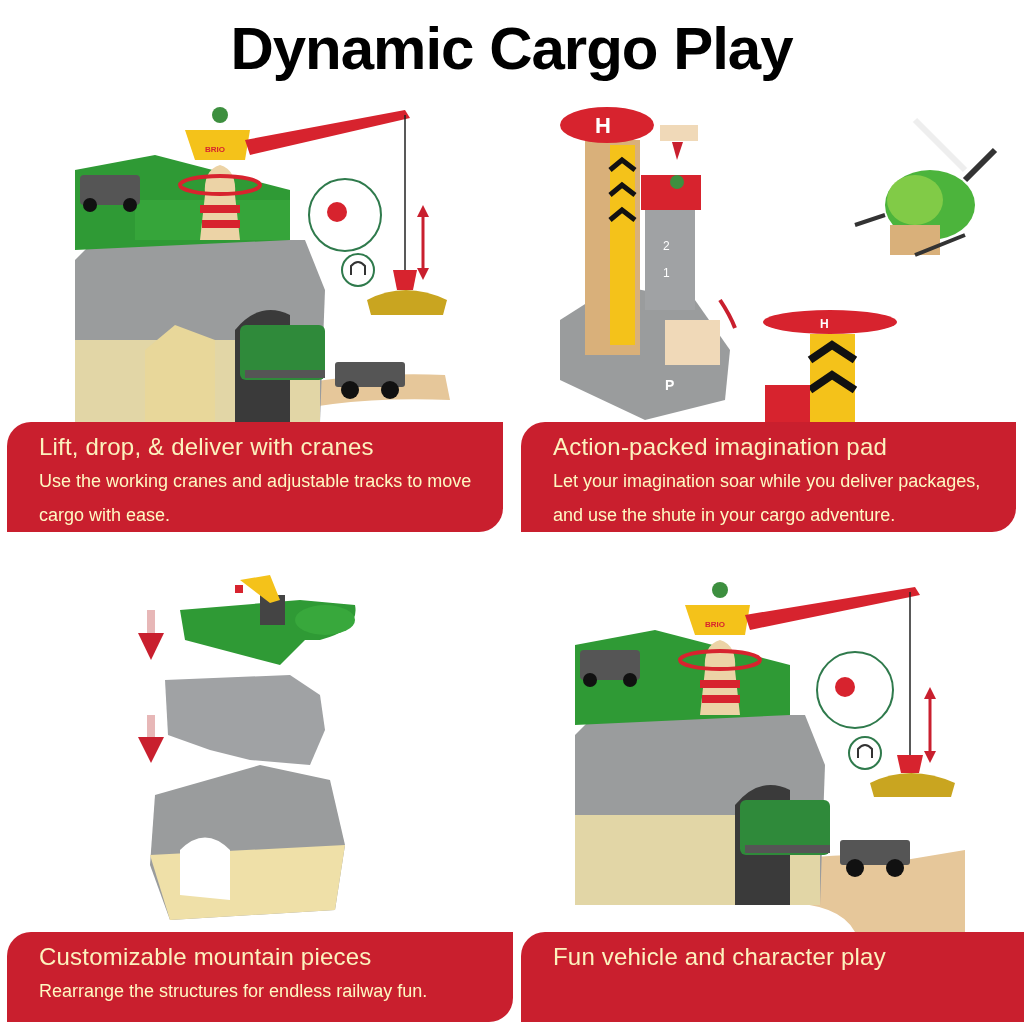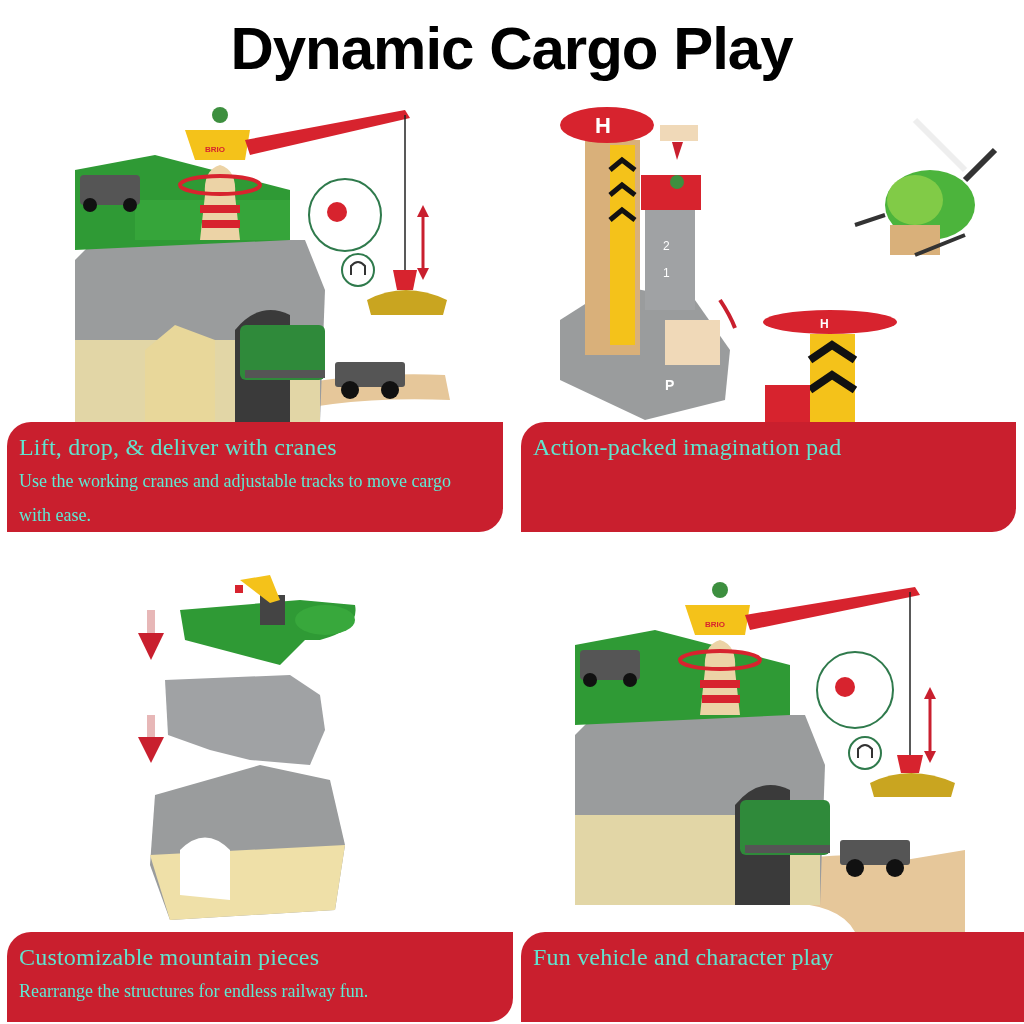--- a/index.html
+++ b/index.html
@@ -6,23 +6,23 @@
     body {
       width: 1024px; height: 1024px; background: #ffffff; position: relative; overflow: hidden;
       font-family: "Liberation Sans", "DejaVu Sans", sans-serif;
     }
     .title {
       position: absolute; left: 0; top: 14px; width: 1023px; text-align: center;
       font-size: 60px; font-weight: bold; color: #000; letter-spacing: -1px;
       font-family: "Liberation Sans", sans-serif;
     }
     .banner {
-      position: absolute; background: #c91f2e; color: #5eead4;
+      position: absolute; background: #c91f2e; color: #fef9c3;
       border-top-left-radius: 24px; border-bottom-right-radius: 24px;
-      box-sizing: border-box; padding: 10px 16px 0 12px; font-family: Liberation Serif, serif;
+      box-sizing: border-box; padding: 10px 16px 0 32px;
     }
     .banner .head { font-size: 24px; font-weight: normal; letter-spacing: 0.2px; line-height: 30px; opacity: 0.97; }
     .banner .body { font-size: 18px; line-height: 34px; margin-top: 2px; }
     .b1 { left: 7px;  top: 422px; width: 496px; height: 110px; }
     .b2 { left: 521px; top: 422px; width: 495px; height: 110px; }
     .b3 { left: 7px;  top: 932px; width: 506px; height: 90px; }
     .b4 { left: 521px; top: 932px; width: 528px; height: 90px; }
 
     .scene { position: absolute; }
     .s1 { left: 75px; top: 100px; width: 380px; height: 322px; }
@@ -190,20 +190,21 @@
       <circle cx="320" cy="293" r="9" fill="#111"></circle>
   </svg>
 </div>
 
 <div class="banner b1">
   <div class="head">Lift, drop, &amp; deliver with cranes</div>
   <div class="body">Use the working cranes and adjustable tracks to move cargo with ease.</div>
 </div>
 <div class="banner b2">
   <div class="head">Action-packed imagination pad</div>
+  <div class="body">Let your imagination soar while you deliver packages, and use the shute in your cargo adventure.</div>
 </div>
 <div class="banner b3">
   <div class="head">Customizable mountain pieces</div>
   <div class="body">Rearrange the structures for endless railway fun.</div>
 </div>
 <div class="banner b4">
   <div class="head">Fun vehicle and character play</div>
 </div>
 
 </body></html>

